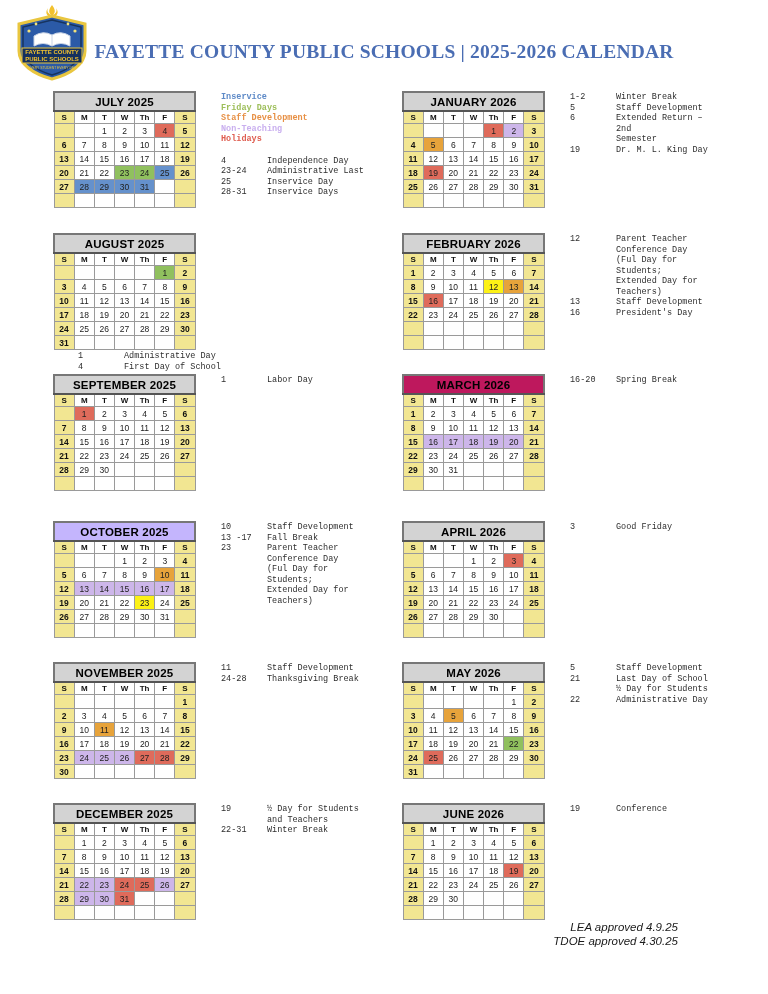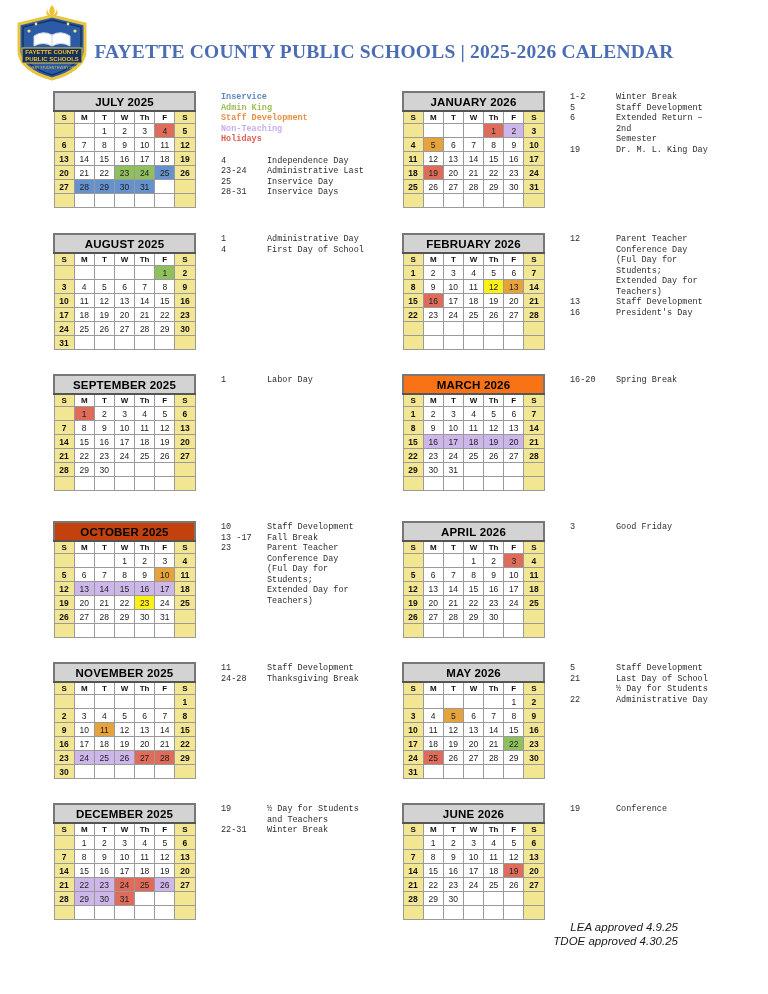--- a/index.html
+++ b/index.html
@@ -132,21 +132,21 @@
             <td></td>
             <td></td>
             <td></td>
             <td class="we" style="background: rgb(242, 230, 146);"></td>
           </tr>
         </tbody>
       </table>
       <div class="panel">
         <div class="legend">
           <div class="legend-item" style="color: rgb(94, 138, 199);">Inservice</div>
-          <div class="legend-item" style="color: rgb(157, 190, 89);">Admin King</div>
+          <div class="legend-item" style="color: rgb(157, 190, 89);">Friday Days</div>
           <div class="legend-item" style="color: rgb(231, 143, 67);">Staff Development</div>
           <div class="legend-item" style="color: rgb(201, 175, 239);">Non-Teaching</div>
           <div class="legend-item" style="color: rgb(223, 94, 81);">Holidays</div>
         </div>
         <div class="event">
           <div class="when">4</div>
           <div class="what">Independence Day</div>
         </div>
         <div class="event">
           <div class="when">23-24</div>
@@ -246,21 +246,21 @@
           <div class="when">6</div>
           <div class="what">Extended Return – 2nd
 Semester</div>
         </div>
         <div class="event">
           <div class="when">19</div>
           <div class="what">Dr. M. L. King Day</div>
         </div>
       </div>
     </div>
-    <div class="month-block" style="left: 53px; top: 233px;">
+    <div class="month-block" style="left: 53px; top: 233px; flex-direction: column;">
       <table class="cal">
         <tbody>
           <tr>
             <td colspan="7" class="mtitle" style="background: rgb(211, 211, 211);">AUGUST 2025</td>
           </tr>
           <tr>
             <td class="dn we" style="background: rgb(242, 230, 146);">S</td>
             <td class="dn">M</td>
             <td class="dn">T</td>
             <td class="dn">W</td>
@@ -500,21 +500,21 @@
         <div class="event">
           <div class="when">1</div>
           <div class="what">Labor Day</div>
         </div>
       </div>
     </div>
     <div class="month-block" style="left: 402px; top: 374px;">
       <table class="cal">
         <tbody>
           <tr>
-            <td colspan="7" class="mtitle" style="background: #f97316;">MARCH 2026</td>
+            <td colspan="7" class="mtitle" style="background: #be185d;">MARCH 2026</td>
           </tr>
           <tr>
             <td class="dn we" style="background: rgb(242, 230, 146);">S</td>
             <td class="dn">M</td>
             <td class="dn">T</td>
             <td class="dn">W</td>
             <td class="dn">Th</td>
             <td class="dn">F</td>
             <td class="dn we" style="background: rgb(242, 230, 146);">S</td>
           </tr>
@@ -578,21 +578,21 @@
         <div class="event">
           <div class="when">16-20</div>
           <div class="what">Spring Break</div>
         </div>
       </div>
     </div>
     <div class="month-block" style="left: 53px; top: 521px;">
       <table class="cal">
         <tbody>
           <tr>
-            <td colspan="7" class="mtitle" style="background: #c2410c; margin-left: 28px;">OCTOBER 2025</td>
+            <td colspan="7" class="mtitle" style="background: #c4b5fd; margin-left: 28px;">OCTOBER 2025</td>
           </tr>
           <tr>
             <td class="dn we" style="background: rgb(242, 230, 146);">S</td>
             <td class="dn">M</td>
             <td class="dn">T</td>
             <td class="dn">W</td>
             <td class="dn">Th</td>
             <td class="dn">F</td>
             <td class="dn we" style="background: rgb(242, 230, 146);">S</td>
           </tr>

